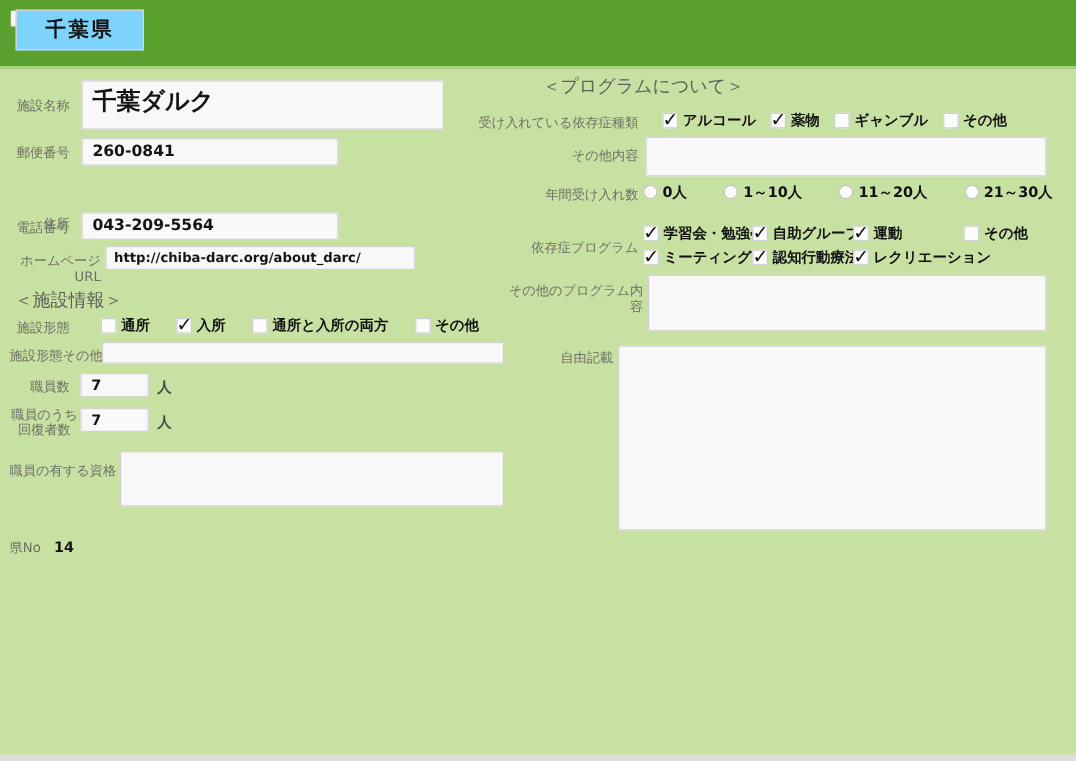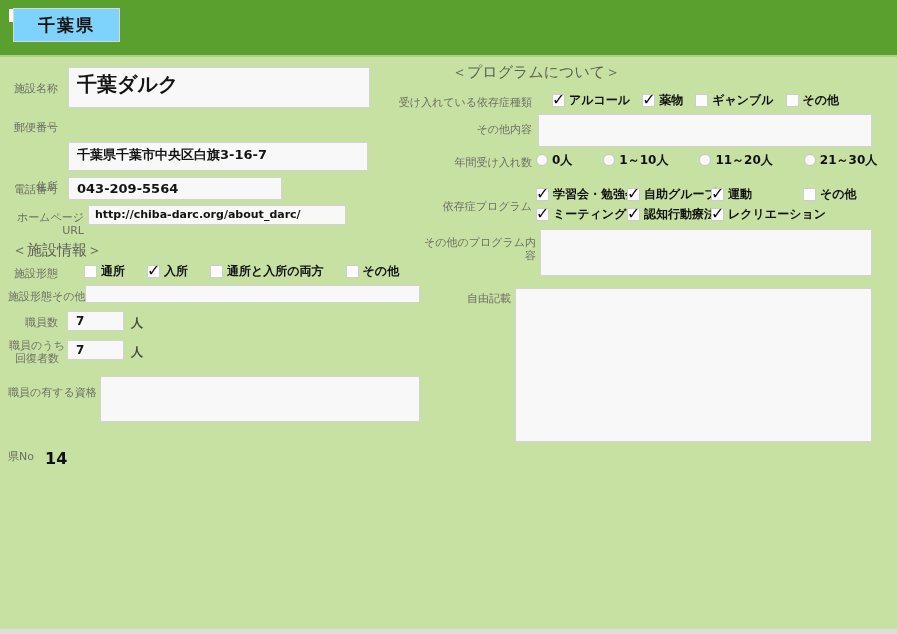--- a/index.html
+++ b/index.html
@@ -25,40 +25,40 @@
   .cbitem.abs { position:absolute; }
   .cb { width:13px; height:13px; background:#fcfcfc; border:1px solid #cdcdcd; position:relative; flex:none; }
   .cb.on::after { content:"\2713"; position:absolute; left:-1px; top:-5px; font-size:16px; font-weight:bold; color:#0d0d0d; }
   .cblabel { font-size:12px; font-weight:bold; color:#111; white-space:nowrap; }
 
   .radiogroup { position:absolute; display:flex; gap:8px; align-items:center; height:18px; }
   .radio { width:12px; height:12px; border-radius:50%; background:#fdfdfd; border:1px solid #c6c6c6; position:relative; flex:none; }
   .radio.on::after { content:""; position:absolute; left:2px; top:2px; width:6px; height:6px; border-radius:50%; background:#0d0d0d; }
 
   .unit { position:absolute; color:#4a4a44; font-size:12px; font-weight:bold; }
-  .value-plain { position:absolute; color:#111; font-size:16px; font-weight:bold; }
+  .value-plain { position:absolute; color:#111; font-size:12px; font-weight:bold; }
 
   .bottom-strip { position:absolute; left:0; top:629px; width:897px; height:5px; background:#dedede; }
 </style>
 </head>
 <body>
 
 <div class="page">
 
   <div class="topbar"></div>
   <div class="notch"></div>
   <div class="title-box">千葉県</div>
 
   <div class="lbl r" style="left:0;top:82px;width:58px;">施設名称</div>
   <div class="field" style="left:68px;top:67px;width:302px;height:41px;font-size:20px;">千葉ダルク</div>
 
   <div class="lbl r" style="left:0;top:121px;width:58px;">郵便番号</div>
+  <div class="field" style="left:68px;top:115px;width:214px;height:23px;">260-0841</div>
 
   <div class="lbl r" style="left:0;top:160px;width:58px;margin-top:20px;">住所</div>
-  <div class="field" style="left:68px;top:142px;width:300px;height:29px;">千葉県千葉市中央区白旗3-16-7</div>
 
   <div class="lbl r" style="left:0;top:183px;width:58px;">電話番号</div>
   <div class="field" style="left:68px;top:177px;width:214px;height:23px;">043-209-5564</div>
 
   <div class="lbl r" style="left:0;top:211px;width:84px;">ホームページURL</div>
   <div class="field url" style="left:88px;top:205px;width:258px;height:20px;">http://chiba-darc.org/about_darc/</div>
 
   <div class="heading" style="left:12px;top:241px;">＜施設情報＞</div>
 
   <div class="lbl r" style="left:0;top:267px;width:58px;">施設形態</div>

